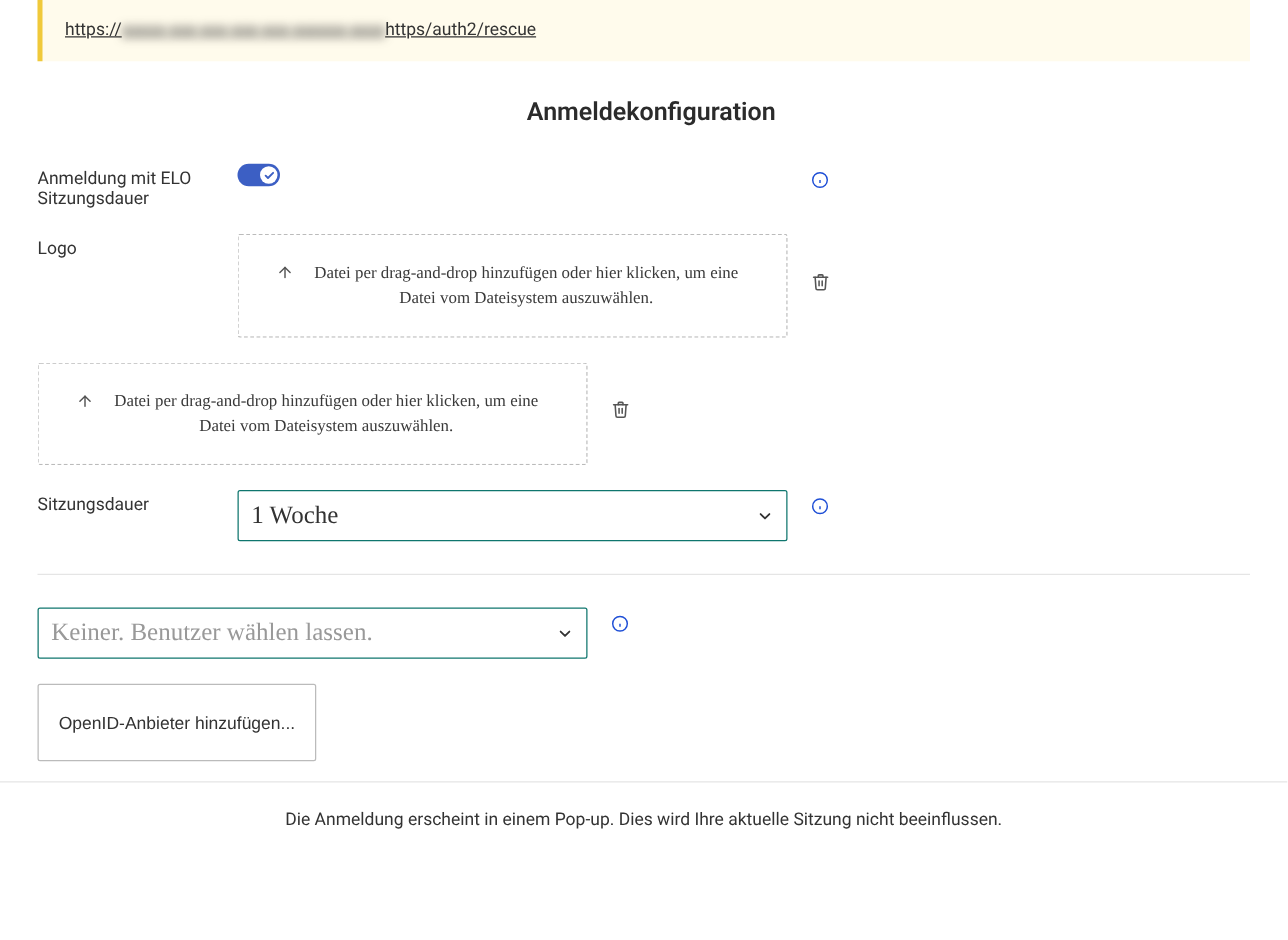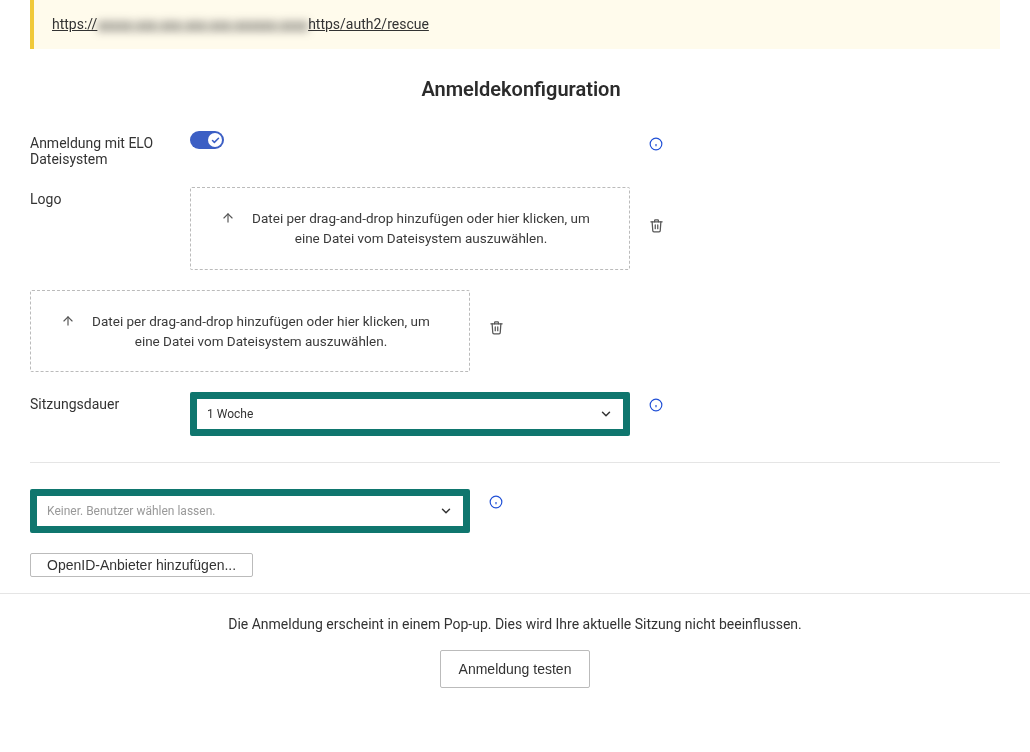--- a/index.html
+++ b/index.html
@@ -35,20 +35,21 @@
       width: 160px;
       flex-shrink: 0;
       font-size: 14px;
       color: #333;
       padding-top: 4px;
       padding-right: 10px;
     }
     .control-col {
       flex: 0 0 440px;
       max-width: 440px;
+      font-family: Liberation Serif, serif;
     }
     .info-col {
       width: 28px;
       display: flex;
       align-items: center;
       justify-content: center;
       padding-top: 6px;
       margin-left: 12px;
     }
     .icon-info {
@@ -101,24 +102,24 @@
       background: none;
       border: none;
       cursor: pointer;
       margin-left: 12px;
       margin-top: 24px;
       flex-shrink: 0;
     }
     .trash-btn svg { width: 15px; height: 15px; color: #555; }
     .select {
       width: 100%;
-      border: 7px solid #0f766e;
+      border: 1px solid #0f766e;
       border-radius: 2px;
       padding: 8px 36px 8px 10px;
-      font-size: 12px;
+      font-size: 20px;
       background: #fff;
       position: relative;
       cursor: pointer;
       display: flex;
       align-items: center;
       justify-content: space-between;
     }
     .select-placeholder { color: #999; }
     .select-value { color: #333; }
     .select-chevron {
@@ -130,21 +131,21 @@
       color: #333;
     }
     .divider {
       border: none;
       border-top: 1px solid #e5e5e5;
       margin: 26px 0 26px 0;
     }
     .add-btn {
       border: 1px solid #bbb;
       background: #fff;
-      padding: 3px 16px;
+      padding: 22px 16px;
       font-size: 14px;
       color: #333;
       cursor: pointer;
       border-radius: 2px;
     }
     .footer {
       border-top: 1px solid #e5e5e5;
       margin-top: 16px;
       padding: 22px 30px 30px;
       text-align: center;
@@ -173,21 +174,21 @@
       <a href="#">
         <span>https://</span><span class="blurred">xxxxx-xxx-xxx-xxx-xxx-xxxxxx-xxxx</span><span>https/auth2/rescue</span>
       </a>
     </p>
   </div>
 
   <h1>Anmeldekonfiguration</h1>
 
   
   <div class="form-row">
-    <div class="label-col">Anmeldung mit ELO Dateisystem</div>
+    <div class="label-col">Anmeldung mit ELO Sitzungsdauer</div>
     <div class="control-col">
       <div class="toggle">
         <div class="toggle-knob">
           <svg viewBox="0 0 24 24" fill="none" stroke="currentColor" stroke-width="4" stroke-linecap="round" stroke-linejoin="round">
               <polyline points="20 6 9 17 4 12"></polyline>
             </svg>
         </div>
       </div>
     </div>
     <div class="info-col">
@@ -293,14 +294,13 @@
           </svg>
       </span>
     </div>
   </div>
 
   <button class="add-btn">OpenID-Anbieter hinzufügen...</button>
 </div>
 
 <div class="footer">
   <p class="footer-text">Die Anmeldung erscheint in einem Pop-up. Dies wird Ihre aktuelle Sitzung nicht beeinflussen.</p>
-  <button class="test-btn">Anmeldung testen</button>
 </div>
 
 </body></html>

